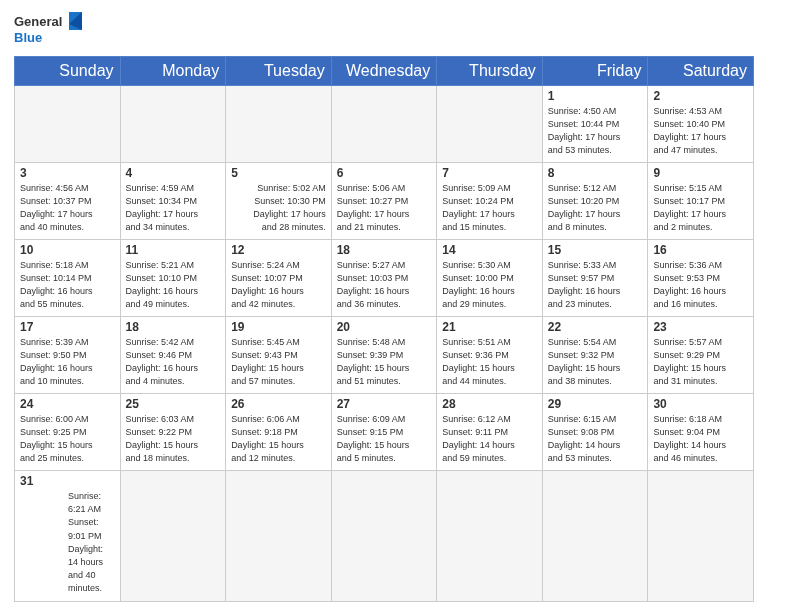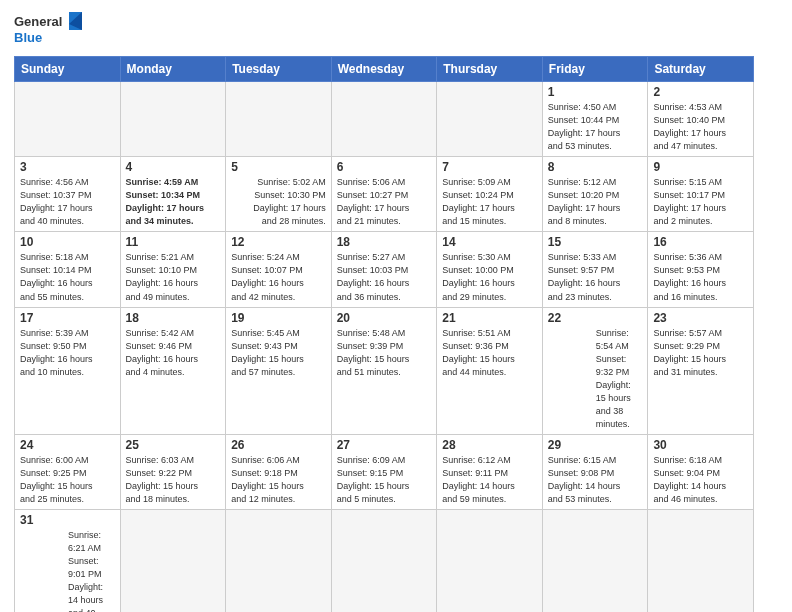--- a/index.html
+++ b/index.html
@@ -43,23 +43,23 @@
     .calendar {
       flex: 1;
       border: 1px solid #ccc;
       border-collapse: collapse;
       width: 100%;
       table-layout: fixed;
     }
     .calendar th {
       background: #3a6bbf;
       color: #fff;
-      font-size: 12px;
-      font-weight: bold;
-      text-align: left;
+      font-size: 16px;
+      font-weight: normal;
+      text-align: right;
       padding: 5px 6px;
       border: 1px solid #5580cc;
     }
     .calendar td {
       border: 1px solid #ccc;
       vertical-align: top;
       padding: 3px 5px;
       font-size: 9.5px;
       color: #333;
       background: #fff;
@@ -140,21 +140,21 @@
         <tr>
           <td>
             <span class="day-number">3</span>
             <div class="day-info" style="white-space: pre-line;">Sunrise: 4:56 AM
 Sunset: 10:37 PM
 Daylight: 17 hours
 and 40 minutes.</div>
           </td>
           <td>
             <span class="day-number">4</span>
-            <div class="day-info" style="white-space: pre-line; font-weight: bold;">Sunrise: 4:59 AM
+            <div class="day-info" style="white-space: pre-line;">Sunrise: 4:59 AM
 Sunset: 10:34 PM
 Daylight: 17 hours
 and 34 minutes.</div>
           </td>
           <td>
             <span class="day-number">5</span>
             <div class="day-info" style="white-space: pre-line; text-align: right;">Sunrise: 5:02 AM
 Sunset: 10:30 PM
 Daylight: 17 hours
 and 28 minutes.</div>
@@ -270,21 +270,21 @@
           </td>
           <td>
             <span class="day-number">21</span>
             <div class="day-info" style="white-space: pre-line;">Sunrise: 5:51 AM
 Sunset: 9:36 PM
 Daylight: 15 hours
 and 44 minutes.</div>
           </td>
           <td>
             <span class="day-number">22</span>
-            <div class="day-info" style="white-space: pre-line; margin-left: 48px;">Sunrise: 5:54 AM
+            <div class="day-info" style="white-space: pre-line;">Sunrise: 5:54 AM
 Sunset: 9:32 PM
 Daylight: 15 hours
 and 38 minutes.</div>
           </td>
           <td>
             <span class="day-number">23</span>
             <div class="day-info" style="white-space: pre-line;">Sunrise: 5:57 AM
 Sunset: 9:29 PM
 Daylight: 15 hours
 and 31 minutes.</div>

